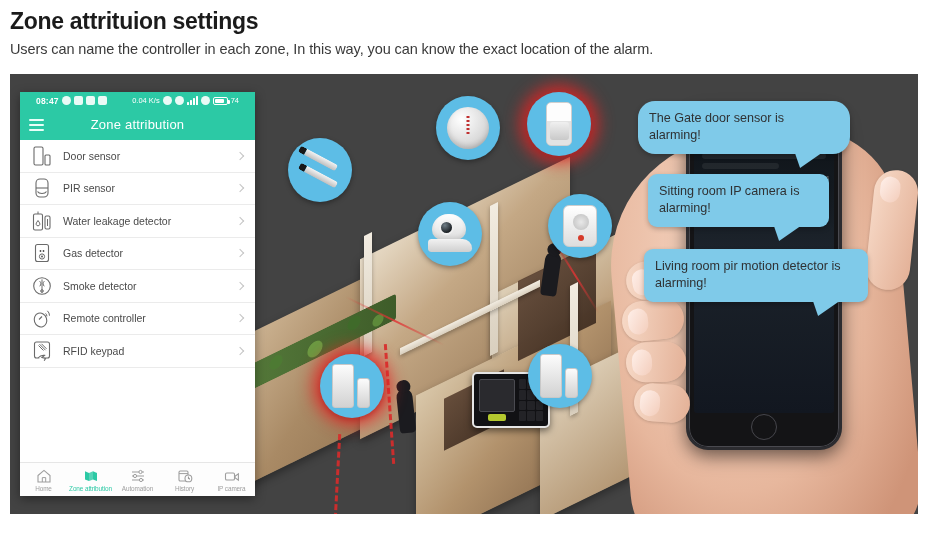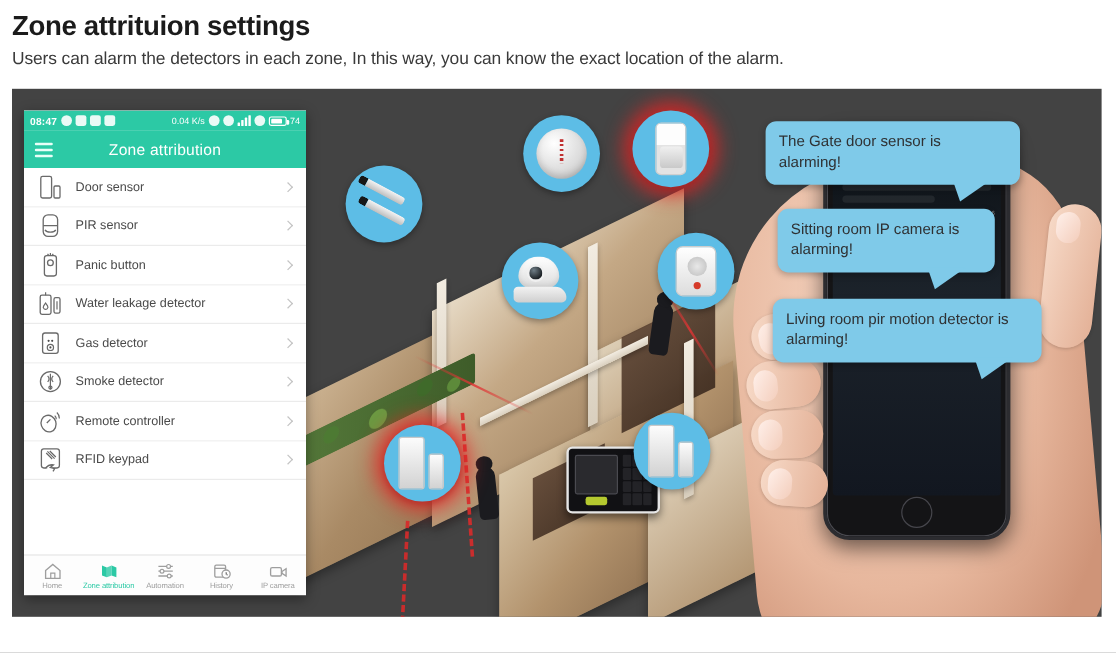--- a/index.html
+++ b/index.html
@@ -229,21 +229,21 @@
   .appshot {
     position: absolute; left: 10px; top: 18px;
     width: 235px; height: 404px;
     background: #fafafa;
     box-shadow: 0 3px 10px rgba(0,0,0,.4);
     overflow: hidden;
     display: flex; flex-direction: column;
   }
   .statusbar {
     height: 17px; background: #2cc9a5; color: #ffffff;
-    display: flex; align-items: center; padding: 0 5px;
+    display: flex; align-items: center; padding: 0 16px;
     font-size: 8.5px; gap: 3px; flex-shrink: 0;
   }
   .sb-time { font-weight: bold; letter-spacing: .2px; }
   .sb-ico {
     width: 9px; height: 9px; border-radius: 2px;
     background: rgba(255,255,255,.9); display: inline-block;
   }
   .sb-ico.round { border-radius: 50%; }
   .sb-right { margin-left: auto; display: flex; align-items: center; gap: 3px; }
   .sb-speed { font-size: 7.5px; }
@@ -365,30 +365,30 @@
     box-shadow: 0 2px 5px rgba(0,0,0,.25);
   }
   .bubble::after {
     content: ""; position: absolute; bottom: -14px; right: 26px;
     width: 0; height: 0;
     border-left: 10px solid transparent;
     border-right: 22px solid transparent;
     border-top: 18px solid #7fcae9;
     transform: skewX(-12deg);
   }
-  .b1 { left: 628px; top: 27px;  width: 212px; }
+  .b1 { left: 628px; top: 27px;  width: 212px; border-radius: 17px; }
   .b2 { left: 638px; top: 100px; width: 181px; }
   .b3 { left: 634px; top: 175px; width: 224px; }
 </style>
 </head>
 <body>
 
 <div class="page-head">
   <div class="page-title">Zone attrituion settings</div>
-  <div class="page-sub">Users can alarm the detectors in each zone, In this way, you can know the exact location of the alarm.</div>
+  <div class="page-sub">Users can name the controller in each zone, In this way, you can know the exact location of the alarm.</div>
 </div>
 
 <div class="hero">
 
   <div class="floorplan">
     <div class="fp-base">
       <div class="slab a"></div>
       <div class="slab b"></div>
       <div class="slab c"></div>
       <div class="slab d"></div>
@@ -519,31 +519,20 @@
               <rect x="5" y="3" width="12" height="18" rx="4" fill="none" stroke="#6a6a6a" stroke-width="1.1"></rect>
               <path d="M5 12h12" stroke="#6a6a6a" stroke-width="1.1"></path>
               <path d="M6.5 15.5c1.6 2.6 7.4 2.6 9 0" fill="none" stroke="#6a6a6a" stroke-width="1.1"></path>
             </svg>
         </span>
         <span class="zlabel">PIR sensor</span>
         <span class="zchev"></span>
       </div>
 
 
-      <div class="zrow">
-        <span class="zicon">
-          <svg viewBox="0 0 22 24">
-              <rect x="6" y="4" width="10" height="17" rx="2" fill="none" stroke="#6a6a6a" stroke-width="1.1"></rect>
-              <circle cx="11" cy="10" r="2.4" fill="none" stroke="#6a6a6a" stroke-width="1.1"></circle>
-              <path d="M11 4V1.8M8.6 2.6l1 1.3M13.4 2.6l-1 1.3" stroke="#6a6a6a" stroke-width="1"></path>
-            </svg>
-        </span>
-        <span class="zlabel">Panic button</span>
-        <span class="zchev"></span>
-      </div>
 
 
       <div class="zrow">
         <span class="zicon">
           <svg viewBox="0 0 22 24">
               <rect x="2.5" y="5" width="9" height="16" rx="1.5" fill="none" stroke="#6a6a6a" stroke-width="1.1"></rect>
               <path d="M7 5V2.5" stroke="#6a6a6a" stroke-width="1"></path>
               <path d="M7 11.5l1.6 2.4a1.9 1.9 0 1 1-3.2 0z" fill="none" stroke="#6a6a6a" stroke-width="1"></path>
               <rect x="14" y="7" width="5" height="13" rx="1.4" fill="none" stroke="#6a6a6a" stroke-width="1.1"></rect>
               <path d="M16.5 10v7" stroke="#6a6a6a" stroke-width="1"></path>

